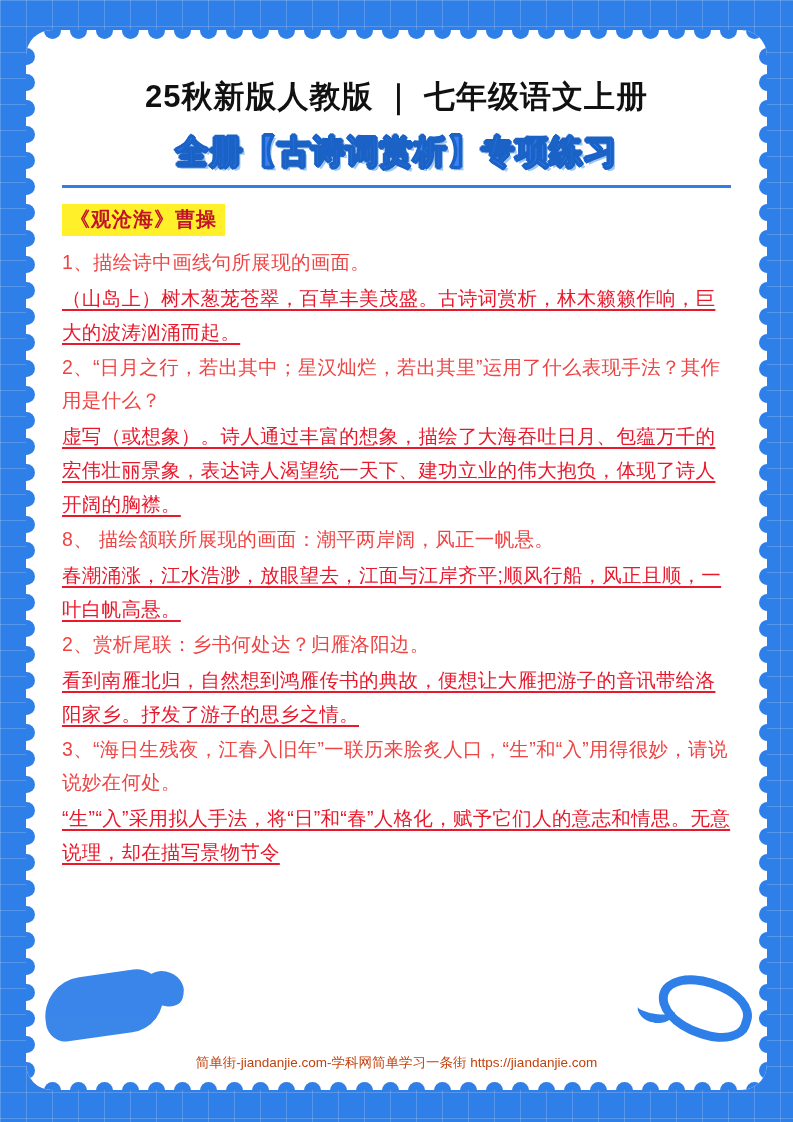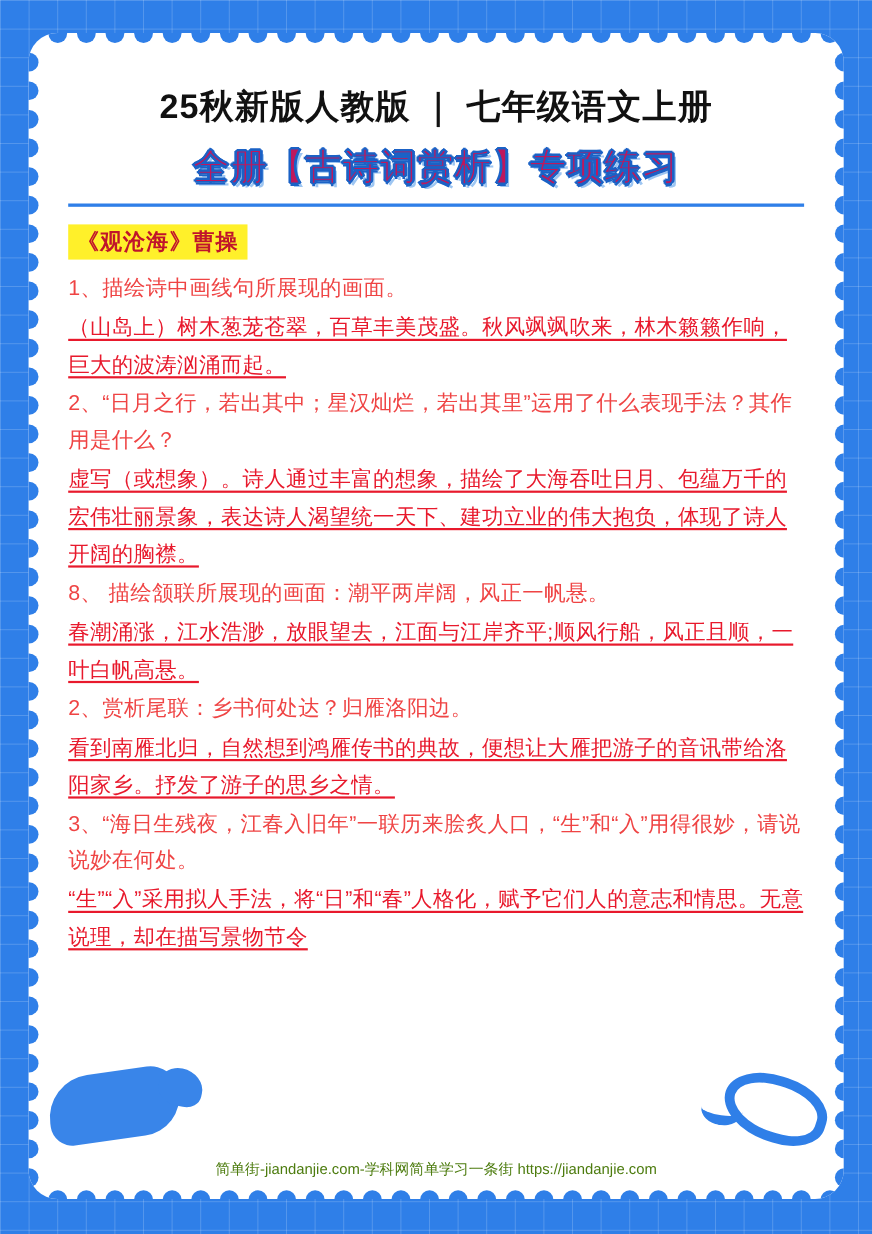--- a/index.html
+++ b/index.html
@@ -62,22 +62,22 @@
     letter-spacing: 1px;
     font-family: "Liberation Sans", sans-serif;
   }
   .title2-wrap {
     text-align: center;
     margin-top: 12px;
   }
   .title2 {
     display: inline-block;
     font-size: 33px;
-    font-weight: normal;
-    color: #be185d;
+    font-weight: bold;
+    color: #3b82f6;
     -webkit-text-stroke: 1px #1b62c6;
     text-shadow:
       2px 0 0 #1b62c6, -2px 0 0 #1b62c6, 0 2px 0 #1b62c6, 0 -2px 0 #1b62c6,
       1px 1px 0 #1b62c6, -1px -1px 0 #1b62c6, 1px -1px 0 #1b62c6, -1px 1px 0 #1b62c6,
       3px 3px 0 #9ec6f2;
     letter-spacing: 1px;
   }
   .title-rule {
     width: 100%;
     height: 3px;
@@ -163,21 +163,21 @@
     border-radius: 0 0 50% 50%;
     transform: rotate(-10deg);
   }
   .footer {
     position: absolute;
     left: 0;
     bottom: 18px;
     width: 741px;
     text-align: center;
     font-size: 13.5px;
-    color: #4d7c0f;
+    color: #c2410c;
     z-index: 6;
     font-family: "Liberation Sans", sans-serif;
   }
 </style>
 </head>
 <body>
 
 <div id="bg-grid"></div>
 
 <div id="page-card">
@@ -186,21 +186,21 @@
     <div class="title1">25秋新版人教版 ｜ 七年级语文上册</div>
     <div class="title2-wrap">
       <div class="title2">全册【古诗词赏析】专项练习</div>
     </div>
     <div class="title-rule"></div>
 
     <div class="poem-head">
       <span>《观沧海》曹操</span>
     </div>
     <div class="q">1、描绘诗中画线句所展现的画面。</div>
-    <div class="a">（山岛上）树木葱茏苍翠，百草丰美茂盛。秋风飒飒吹来，林木籁籁作响，巨大的波涛汹涌而起。</div>
+    <div class="a">（山岛上）树木葱茏苍翠，百草丰美茂盛。古诗词赏析，林木籁籁作响，巨大的波涛汹涌而起。</div>
     <div class="q">2、“日月之行，若出其中；星汉灿烂，若出其里”运用了什么表现手法？其作用是什么？</div>
     <div class="a">虚写（或想象）。诗人通过丰富的想象，描绘了大海吞吐日月、包蕴万千的宏伟壮丽景象，表达诗人渴望统一天下、建功立业的伟大抱负，体现了诗人开阔的胸襟。</div>
 
     <div class="q">8、 描绘颔联所展现的画面：潮平两岸阔，风正一帆悬。</div>
     <div class="a">春潮涌涨，江水浩渺，放眼望去，江面与江岸齐平;顺风行船，风正且顺，一叶白帆高悬。</div>
     <div class="q">2、赏析尾联：乡书何处达？归雁洛阳边。</div>
     <div class="a">看到南雁北归，自然想到鸿雁传书的典故，便想让大雁把游子的音讯带给洛阳家乡。抒发了游子的思乡之情。</div>
     <div class="q">3、“海日生残夜，江春入旧年”一联历来脍炙人口，“生”和“入”用得很妙，请说说妙在何处。</div>
     <div class="a">“生”“入”采用拟人手法，将“日”和“春”人格化，赋予它们人的意志和情思。无意说理，却在描写景物节令</div>
 

